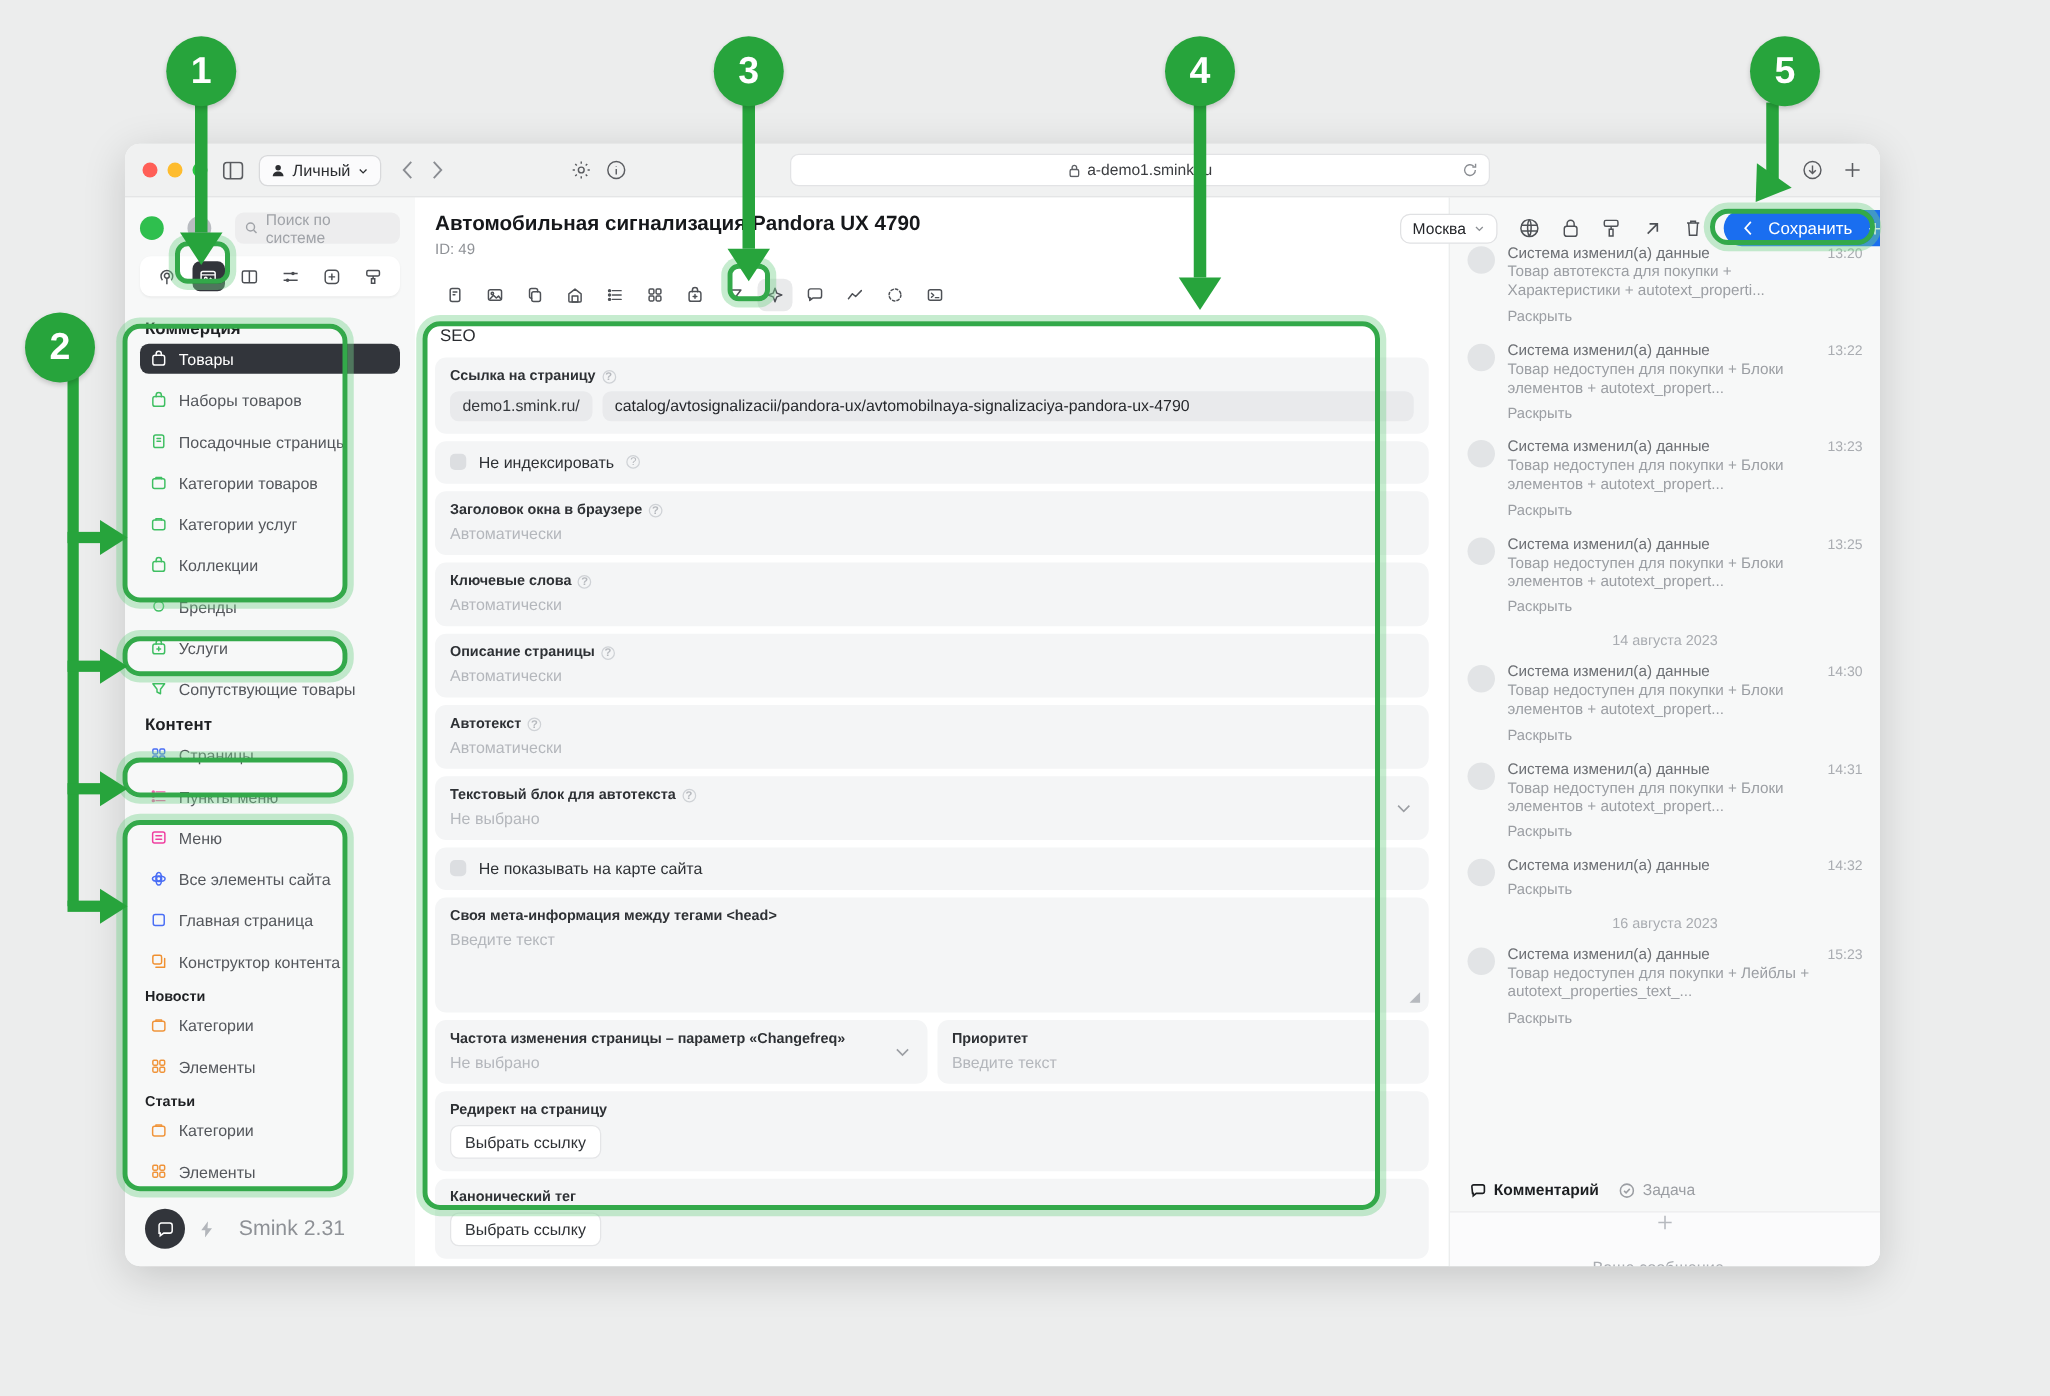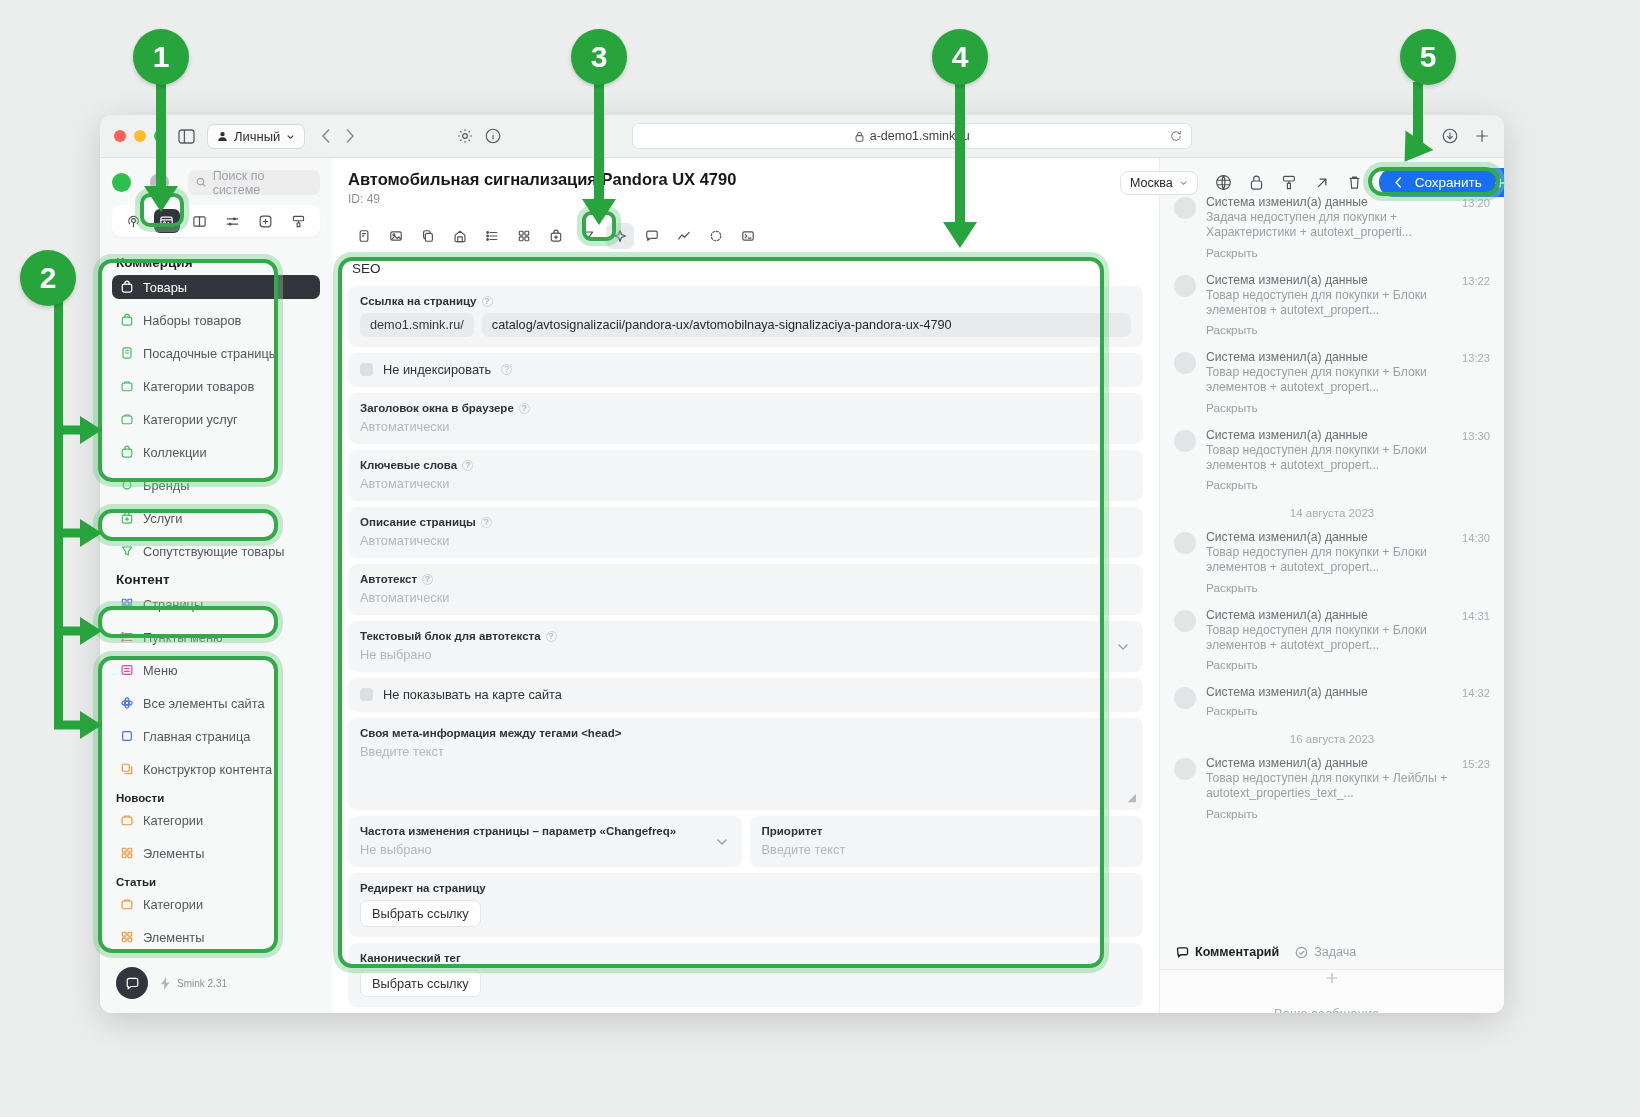--- a/index.html
+++ b/index.html
@@ -105,21 +105,21 @@
     display: flex; align-items: center; gap: 9px;
     height: 24px; border-radius: 7px; padding: 0 8px;
     font-size: 12.8px; color: #54575c; margin-bottom: 9px;
   }
   .nav-item.active { background: #32353b; color: #fff; }
   .nav-ic { width: 14px; height: 14px; flex-shrink: 0; display: flex;
             align-items: center; justify-content: center; }
   .sidefoot { display: flex; align-items: center; gap: 12px; padding: 10px 16px 14px 16px; }
   .chatbubble { width: 32px; height: 32px; border-radius: 50%; background: #32353b;
                 display: flex; align-items: center; justify-content: center; color: #fff; }
-  .brand { font-size: 10px; color: #8e9196; display: flex; align-items: center; gap: 6px; }
+  .brand { font-size: 17px; color: #8e9196; display: flex; align-items: center; gap: 20px; }
 
   
   .center { flex: 1; background: #fff; display: flex; flex-direction: column; min-width: 0; }
   .c-header { padding: 12px 16px 0 16px; }
   .page-title { font-size: 16.5px; font-weight: bold; color: #16181b; }
   .page-id { font-size: 12px; color: #8e9196; margin-top: 3px; }
   .tabbar {
     margin: 13px 12px 0 12px; height: 34px; display: flex;
     align-items: center; gap: 4px; padding: 0 6px;
   }
@@ -788,21 +788,21 @@
             <svg width="15" height="15" viewBox="0 0 16 16" fill="none" stroke="currentColor" stroke-width="1.3">
                 <path d="M2 3.2h12L9.4 8.5v4.3L6.6 11V8.5z"></path>
               </svg>
           </span>
         </div>
         <div class="rp-list" id="evtlist">
             <div class="evt">
               <span class="evt-av"></span>
               <span class="evt-body">
                 <div class="evt-title">Система изменил(а) данные</div>
-                <div class="evt-desc">Задача недоступен для покупки + Характеристики + autotext_properti...</div>
+                <div class="evt-desc">Товар автотекста для покупки + Характеристики + autotext_properti...</div>
                 <div class="evt-more">Раскрыть</div>
               </span>
               <span class="evt-time">13:20</span>
             </div>
             <div class="evt">
               <span class="evt-av"></span>
               <span class="evt-body">
                 <div class="evt-title">Система изменил(а) данные</div>
                 <div class="evt-desc">Товар недоступен для покупки + Блоки элементов + autotext_propert...</div>
                 <div class="evt-more">Раскрыть</div>
@@ -818,21 +818,21 @@
               </span>
               <span class="evt-time">13:23</span>
             </div>
             <div class="evt">
               <span class="evt-av"></span>
               <span class="evt-body">
                 <div class="evt-title">Система изменил(а) данные</div>
                 <div class="evt-desc">Товар недоступен для покупки + Блоки элементов + autotext_propert...</div>
                 <div class="evt-more">Раскрыть</div>
               </span>
-              <span class="evt-time">13:30</span>
+              <span class="evt-time">13:25</span>
             </div>
             <div class="daysep">14 августа 2023</div>
             <div class="evt">
               <span class="evt-av"></span>
               <span class="evt-body">
                 <div class="evt-title">Система изменил(а) данные</div>
                 <div class="evt-desc">Товар недоступен для покупки + Блоки элементов + autotext_propert...</div>
                 <div class="evt-more">Раскрыть</div>
               </span>
               <span class="evt-time">14:30</span>

